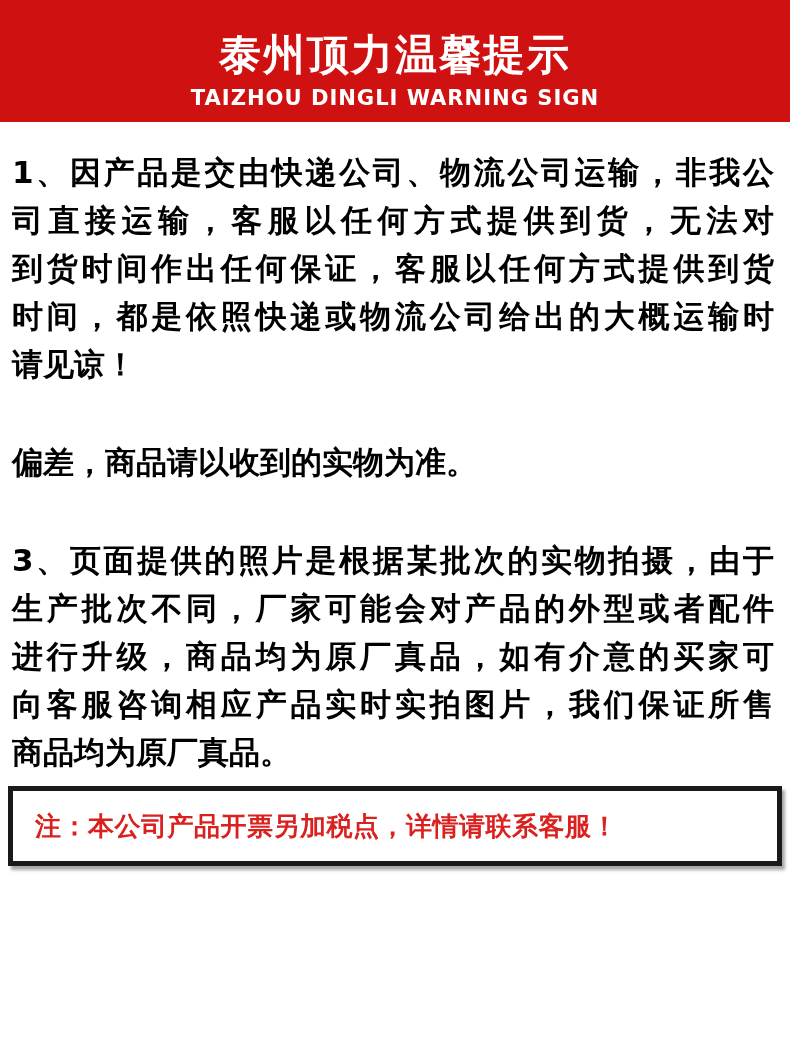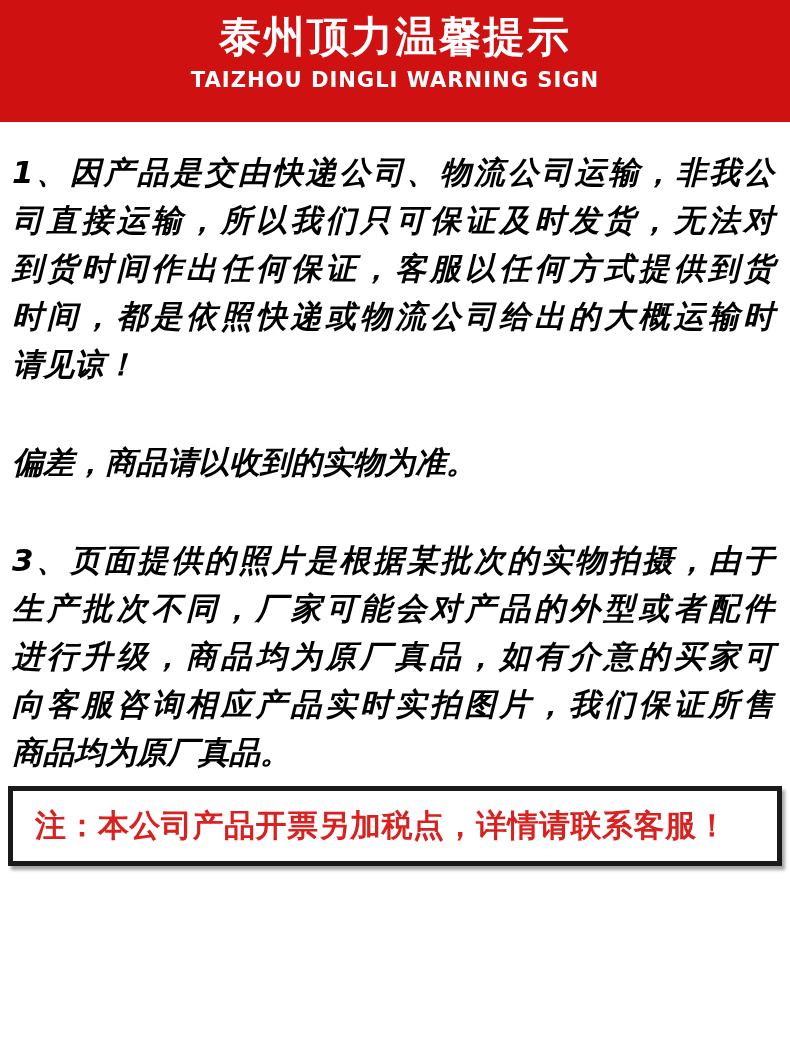--- a/index.html
+++ b/index.html
@@ -19,21 +19,21 @@
   .header {
     width: 790px;
     height: 122px;
     background: #d01111;
     color: #ffffff;
     text-align: center;
     overflow: hidden;
   }
   .header .title {
     margin: 0;
-    padding-top: 13px;
+    padding-top: 31px;
     font-size: 42px;
     line-height: 48px;
     font-weight: 700;
     letter-spacing: 2px;
   }
   .header .subtitle {
     margin-top: 7px;
     font-size: 22px;
     line-height: 24px;
     font-weight: 700;
@@ -50,59 +50,58 @@
     margin: 0 0 50px 0;
     font-size: 31px;
     line-height: 48px;
     font-weight: 700;
   }
   .para:last-child { margin-bottom: 8px; }
   .ln {
     text-align: justify;
     text-align-last: justify;
     white-space: nowrap;
-    font-style: italic;
   }
   .ln.last {
     text-align-last: left;
   }
 
   
   .note-box {
     margin: 10px 8px 0 8px;
     height: 70px;
     background: #ffffff;
     border: 5px solid #1a1a1a;
     box-shadow: 3px 4px 3px rgba(0,0,0,0.35);
     display: flex;
     align-items: center;
     padding-left: 22px;
     box-sizing: content-box;
   }
   .note-box .note-text {
-    font-size: 31px;
+    font-size: 26px;
     font-weight: 700;
     color: #d92220;
     letter-spacing: 0.5px;
     white-space: nowrap;
   }
 </style>
 </head>
 <body>
 
 <div class="header">
   <div class="title">泰州顶力温馨提示</div>
   <div class="subtitle">TAIZHOU DINGLI WARNING SIGN</div>
 </div>
 
 <div class="content">
 
   <div class="para">
     <div class="ln">1、因产品是交由快递公司、物流公司运输，非我公</div>
-    <div class="ln">司直接运输，所以我们只可保证及时发货，无法对</div>
+    <div class="ln">司直接运输，客服以任何方式提供到货，无法对</div>
     <div class="ln">到货时间作出任何保证，客服以任何方式提供到货</div>
     <div class="ln">时间，都是依照快递或物流公司给出的大概运输时</div>
     <div class="ln last">请见谅！</div>
   </div>
 
   <div class="para">
     <div class="ln last">偏差，商品请以收到的实物为准。</div>
   </div>
 
   <div class="para">

